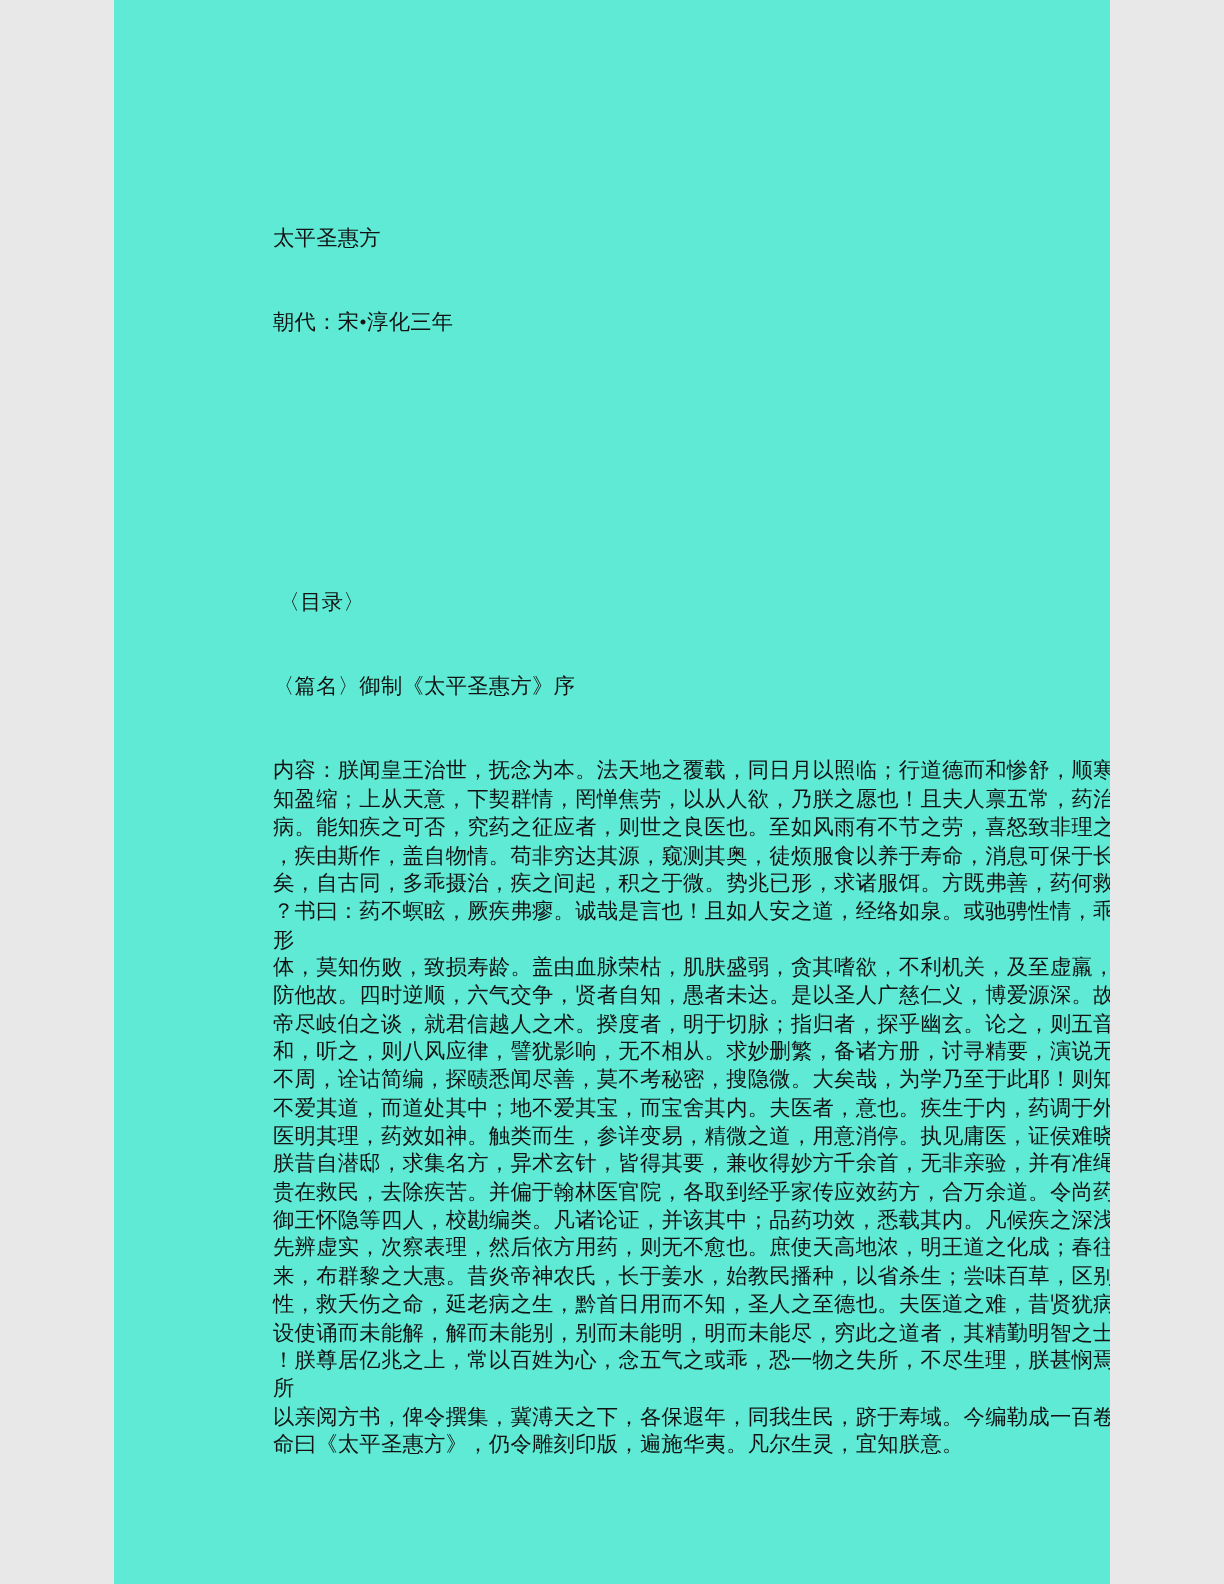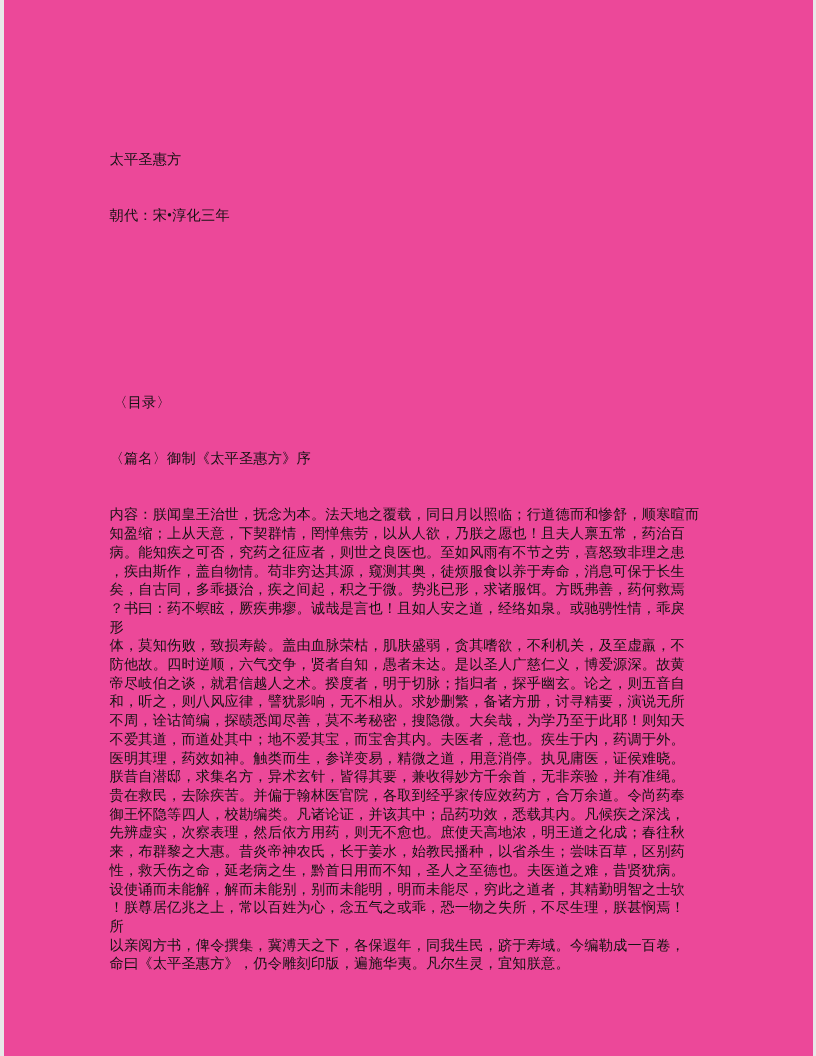--- a/index.html
+++ b/index.html
@@ -2,28 +2,27 @@
 <html><head>
 <meta charset="utf-8">
 <style>
   html, body {
     margin: 0;
     padding: 0;
     background: #e8e8e8;
   }
   .page {
     position: relative;
-    width: 788px;
+    width: 664px;
     height: 1056px;
     margin: 0 auto;
-    background: #ec4899;
+    background: #5eead4;
     overflow: hidden;
     font-family: "Liberation Serif", "DejaVu Serif", serif;
     color: #121212;
-    padding-left: 21px;
   }
   .doc {
     position: absolute;
     left: 106px;
     top: 94px;
     width: 640px;
     font-size: 14.2px;
     line-height: 18.7px;
     white-space: pre;           
     letter-spacing: 0.2px;

